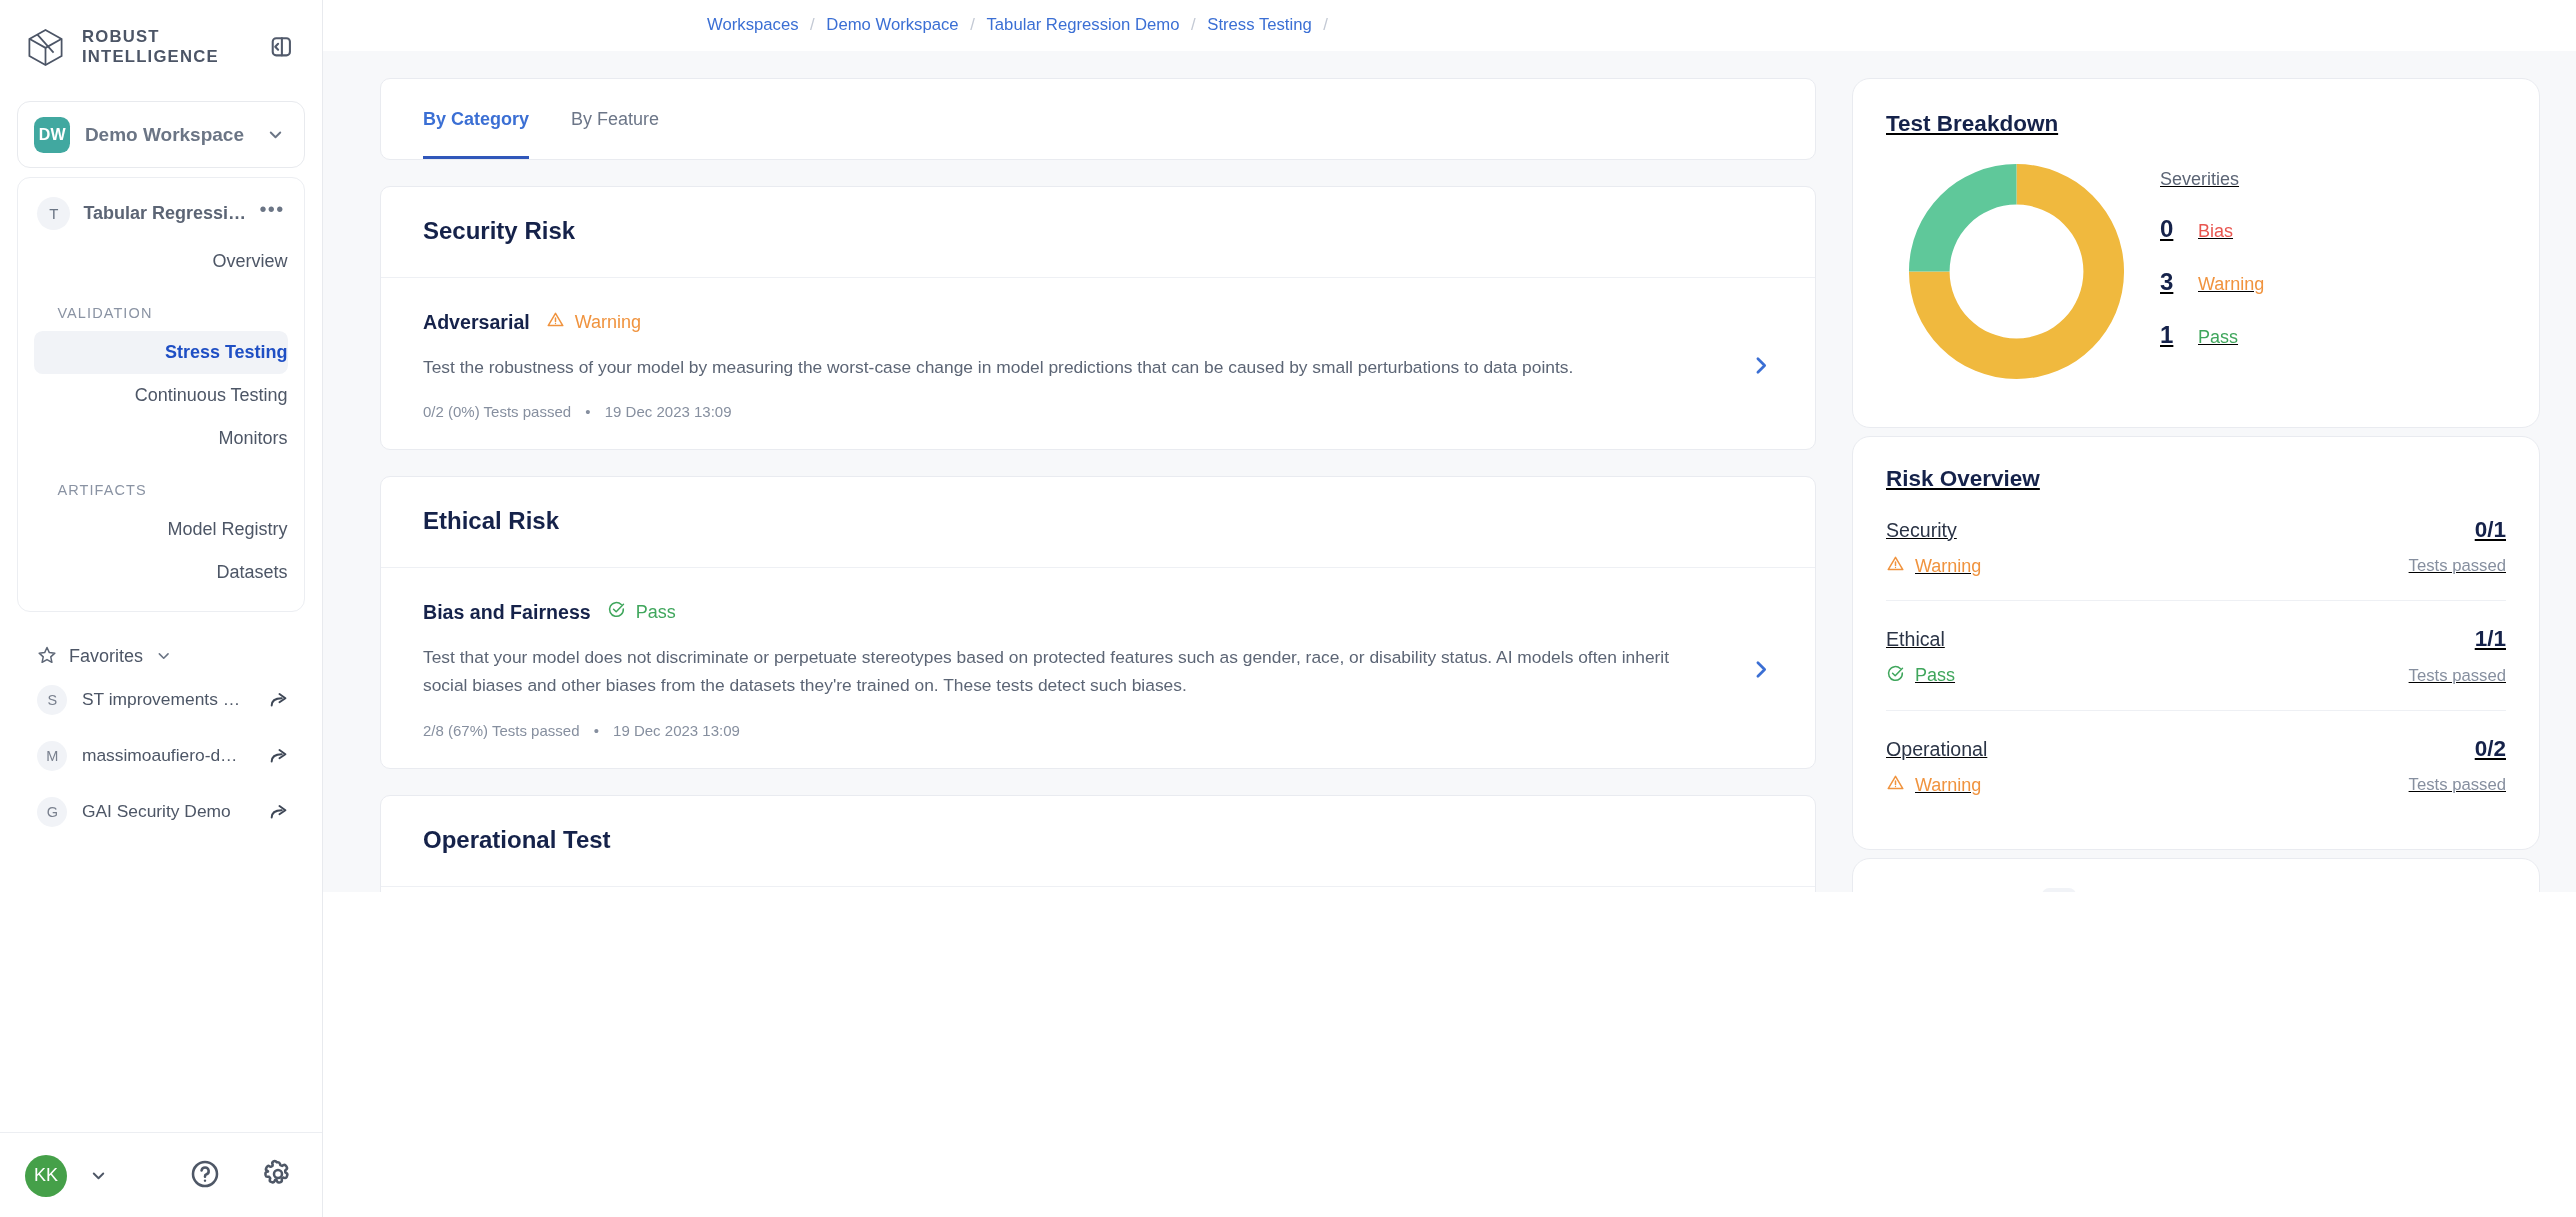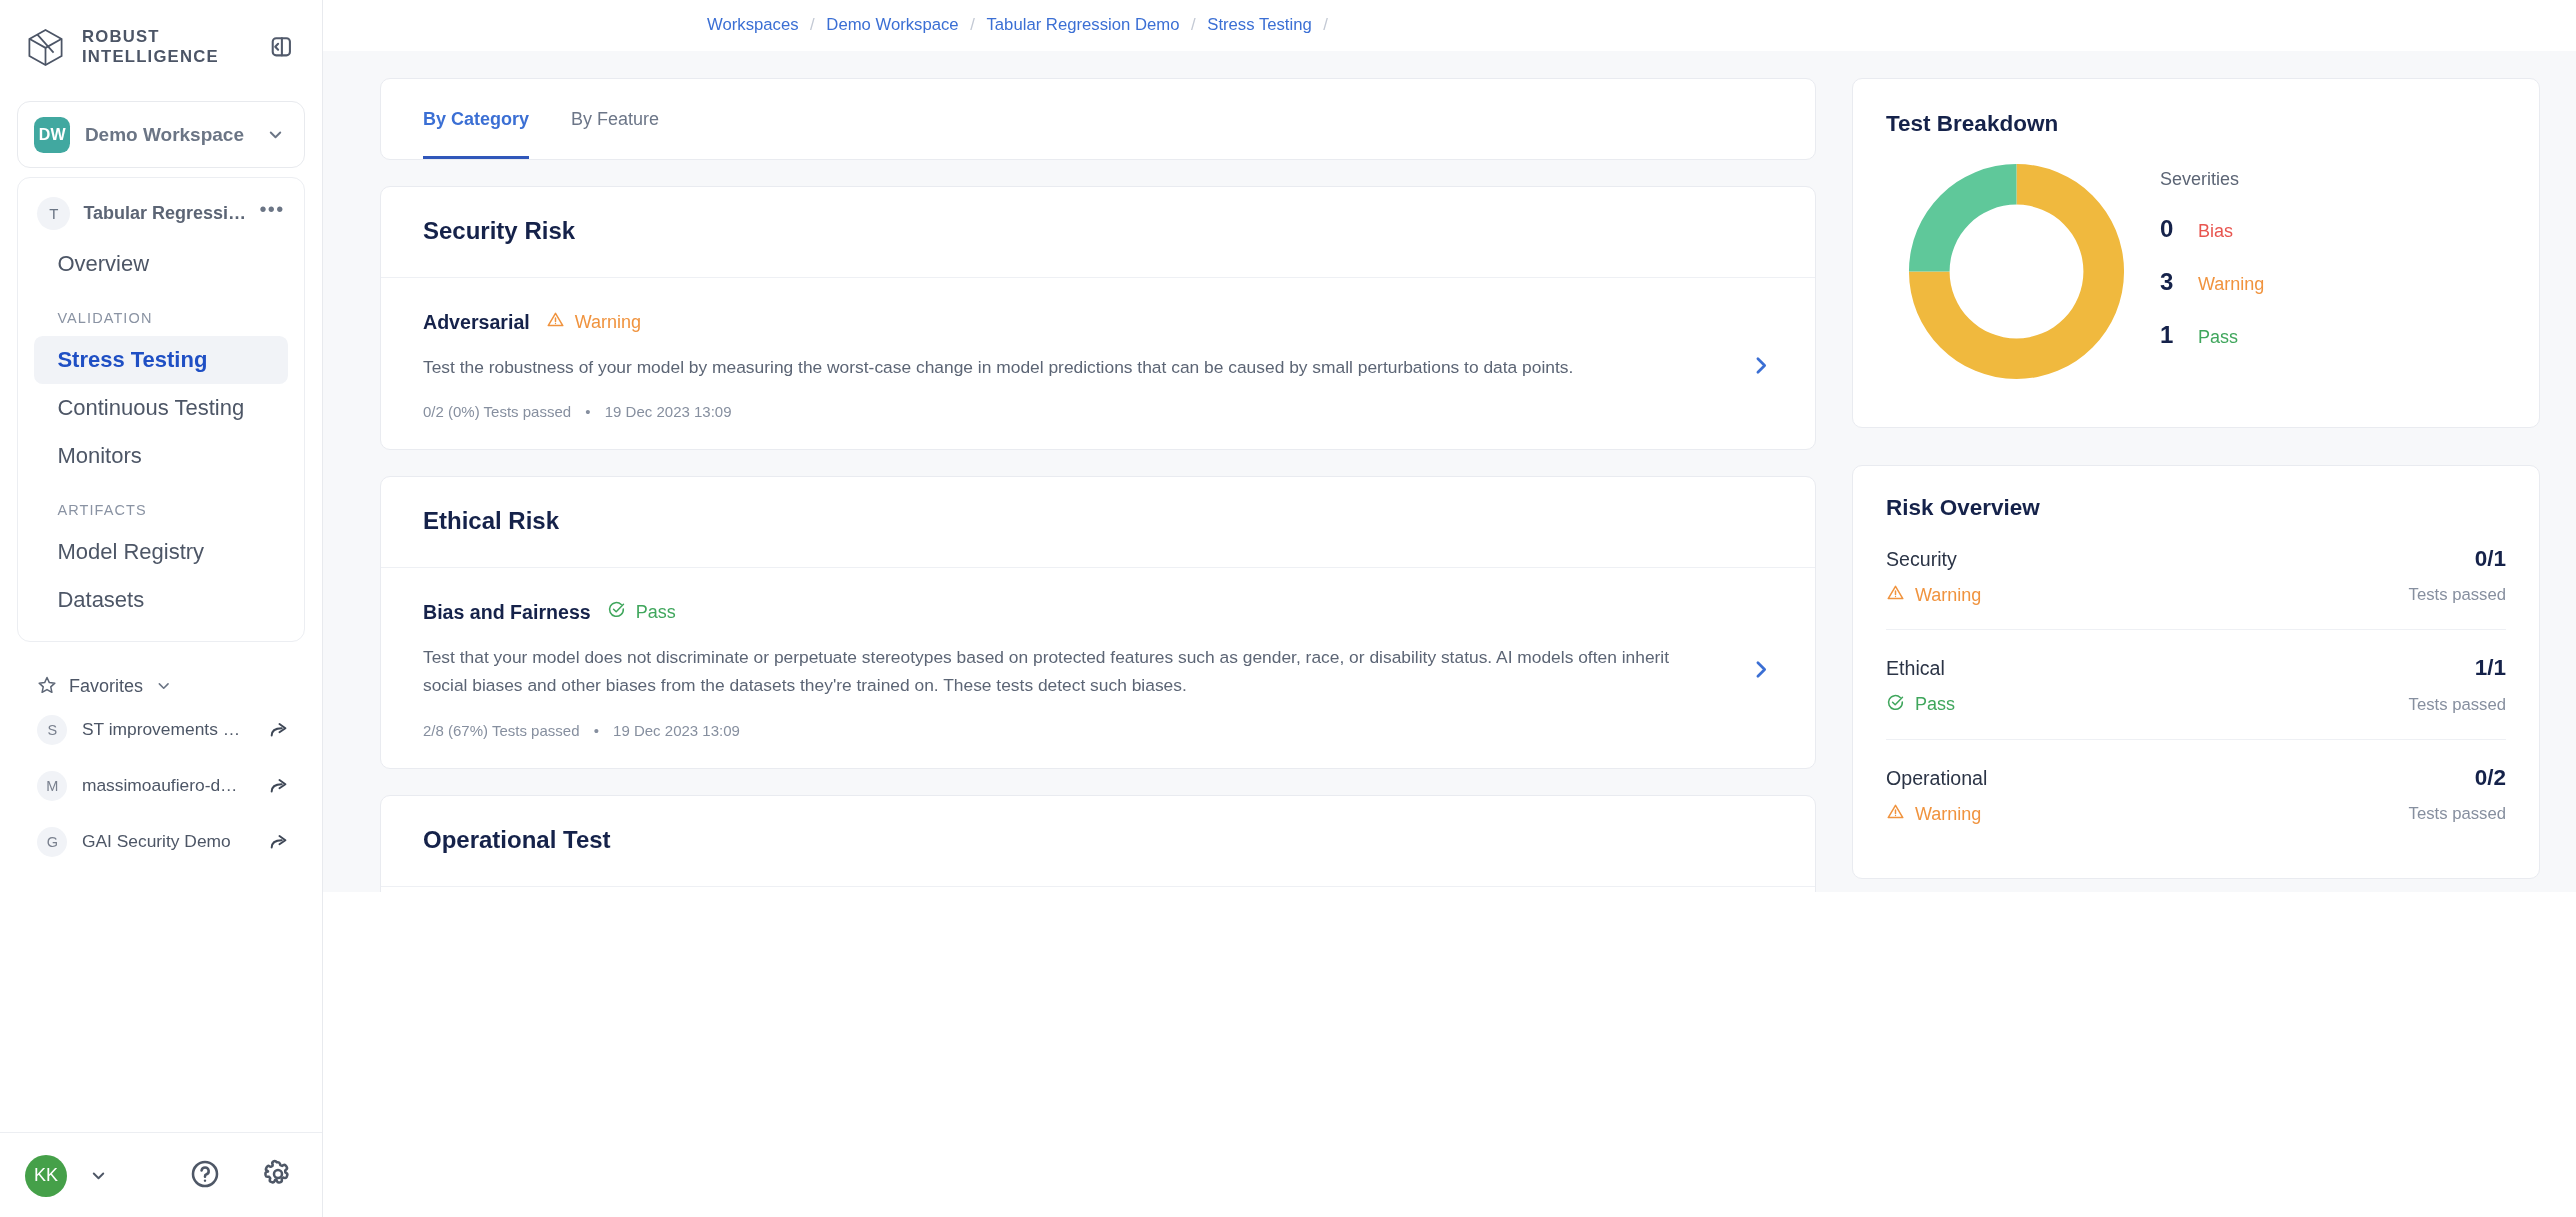--- a/index.html
+++ b/index.html
@@ -70,22 +70,23 @@
     width: 33px; height: 33px; border-radius: 50%;
     background: #f1f3f7; color: #6b7585;
     font-size: 15px; display:flex; align-items:center; justify-content:center;
     flex: 0 0 33px;
   }
   .proj-name { font-size: 18px; color: #5c6575; font-weight: 600; flex: 1; white-space: nowrap; overflow: hidden; }
   .dots { font-size: 20px; color: #6b7585; letter-spacing: 1.4px; line-height: .6; padding-bottom: 7.2px; cursor: pointer;}
 
   .nav-item {
     margin: 0 16px; padding: 11px 0 11px 23px;
-    font-size: 22px; color: #4d5666; border-radius: 8.7px;
+    font-size: 18px; color: #4d5666; border-radius: 8.7px;
     cursor: pointer;
+    text-align: right;
   }
   .nav-item.active { background: #f1f3f7; color: #1f4fc4; font-weight: 600; }
   .nav-group-label {
     padding: 22px 0 10px 39px;
     font-size: 14.5px; letter-spacing: 1.1px; color: #8a93a3; font-weight: 500;
   }
 
   .fav-section { margin: 29px 17.4px 0 17.4px; }
   .fav-head {
     display:flex; align-items:center; gap: 11.6px;
@@ -160,21 +161,21 @@
   .test-name { font-size: 19.6px; font-weight: 700; color: #15224a; }
   .status { display:flex; align-items:center; gap: 10px; font-size: 18px; }
   .status.warning { color: #f0933e; }
   .status.pass { color: #3fa65c; }
   .test-desc { font-size: 17.4px; color: #5c6575; line-height: 1.62; margin-top: 19px; max-width: 1363px; }
   .test-meta { font-size: 15px; color: #868f9f; margin-top: 22px; }
   .meta-dot { padding: 0 10px; }
   .chev-r { width: 25px; height: 25px; flex: 0 0 25px; }
 
   
-  .panel { background:#fff; border: 1.4px solid #e9ebf0; border-radius: 10px; margin-bottom: 37px; }
+  .panel { background:#fff; border: 1.4px solid #e9ebf0; border-radius: 18px; margin-bottom: 8px; text-decoration: underline; }
   .panel-title { font-size: 22.5px; font-weight: 700; color: #15224a; }
   .tb-body { padding: 32px 33px 36px 33px; }
   .tb-row { display: flex; align-items: center; margin-top: 14.5px; }
   .donut-wrap { width: 261px; flex: 0 0 261px; display:flex; align-items:center; justify-content:center; }
   .sev-list { flex: 1; padding-left: 13px; }
   .sev-head { font-size: 18px; color: #5c6575; margin-bottom: 25px; }
   .sev-item { display: flex; align-items: baseline; margin-bottom: 25px; }
   .sev-num { font-size: 24px; font-weight: 700; color: #15224a; width: 38px; flex: 0 0 38px; }
   .sev-label { font-size: 18px; }
   .sev-alert { color: #e8554f; }

